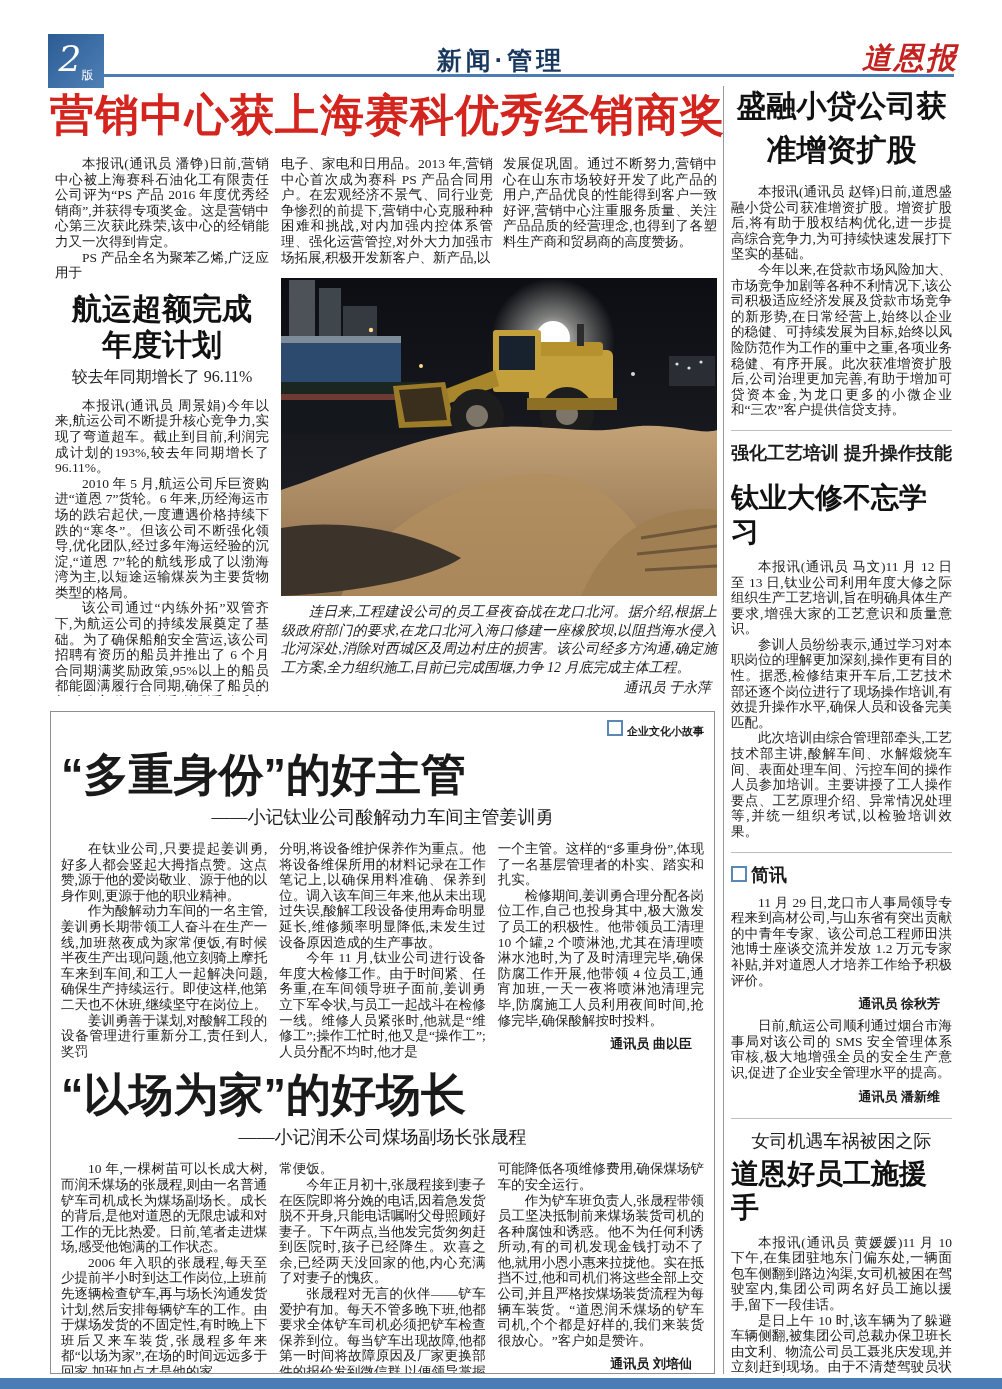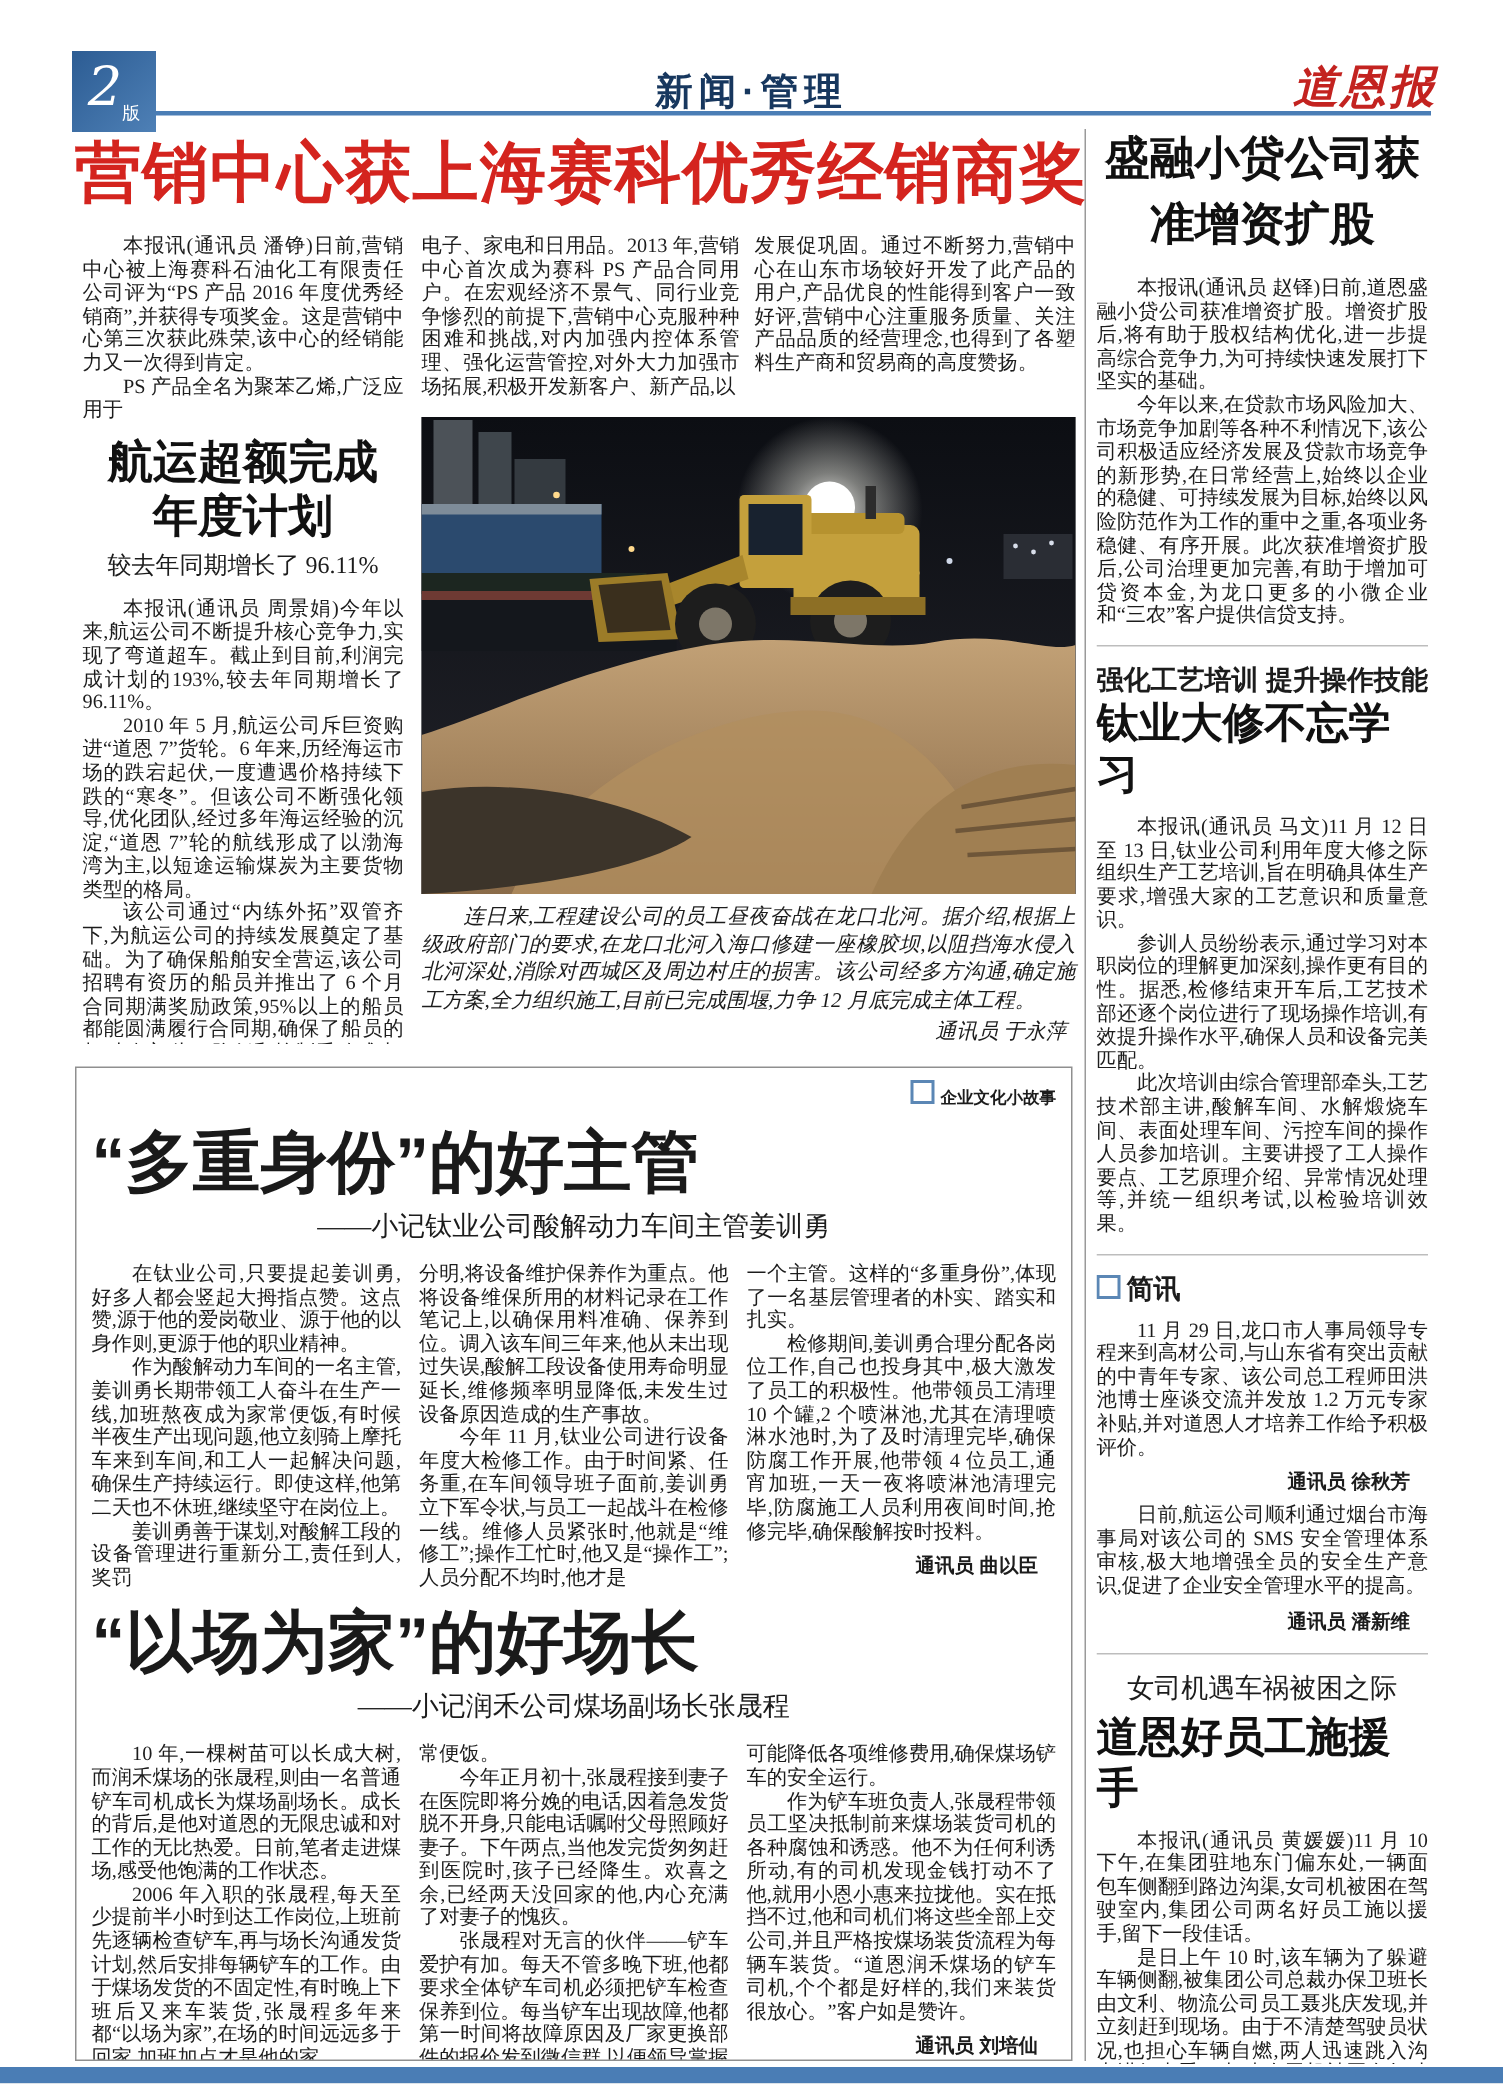--- a/index.html
+++ b/index.html
@@ -36,21 +36,21 @@
   .photo{position:absolute;left:281px;top:278px;width:436px;height:318px;background:#0d0f13;}
   .caption{position:absolute;left:281px;top:603px;width:436px;}
   .caption p{margin:0;font-style:italic;font-size:14px;line-height:18.5px;text-align:justify;text-indent:2em;}
   .caption .photo-credit{text-align:right;font-style:italic;font-size:14px;margin-top:2px;padding-right:6px;}
   
   .rightcol{position:absolute;left:731px;top:84px;width:221px;height:1292px;overflow:hidden;}
   .loan-title{margin:0 0 12px;text-align:center;font-family:"Liberation Sans",sans-serif;
           font-weight:900;font-size:30px;line-height:44px;color:#111;}
   .story-div{border-top:1px solid #bdbdbd;margin:12px 0 10px;}
   .kicker-bold{text-align:center;font-family:"Liberation Sans",sans-serif;font-weight:bold;
-          font-size:18px;margin:0 0 0;}
+          font-size:18px;margin:0 0 16px;}
   .kicker-serif{text-align:center;font-size:18px;margin:0 0 4px;}
   .rc-title{margin:0 0 10px;text-align:left;font-family:"Liberation Sans",sans-serif;
           font-weight:900;font-size:28px;line-height:34px;color:#111;}
   .brief-label,.box-label{font-family:"Liberation Sans",sans-serif;font-weight:bold;font-size:18px;margin:0 0 8px;}
   .sq{display:inline-block;width:12px;height:12px;border:2px solid #5b87b5;margin-right:4px;vertical-align:-1px;}
   
   .culture-box{position:absolute;left:50px;top:711px;width:665px;height:663px;
           border:1px solid #8f8f8f;box-sizing:border-box;padding:8px 10px;overflow:hidden;}
   .box-label{font-size:11px;margin:0;text-align:right;}
   .feat-title{margin:10px 0 4px;font-family:"Liberation Sans",sans-serif;

